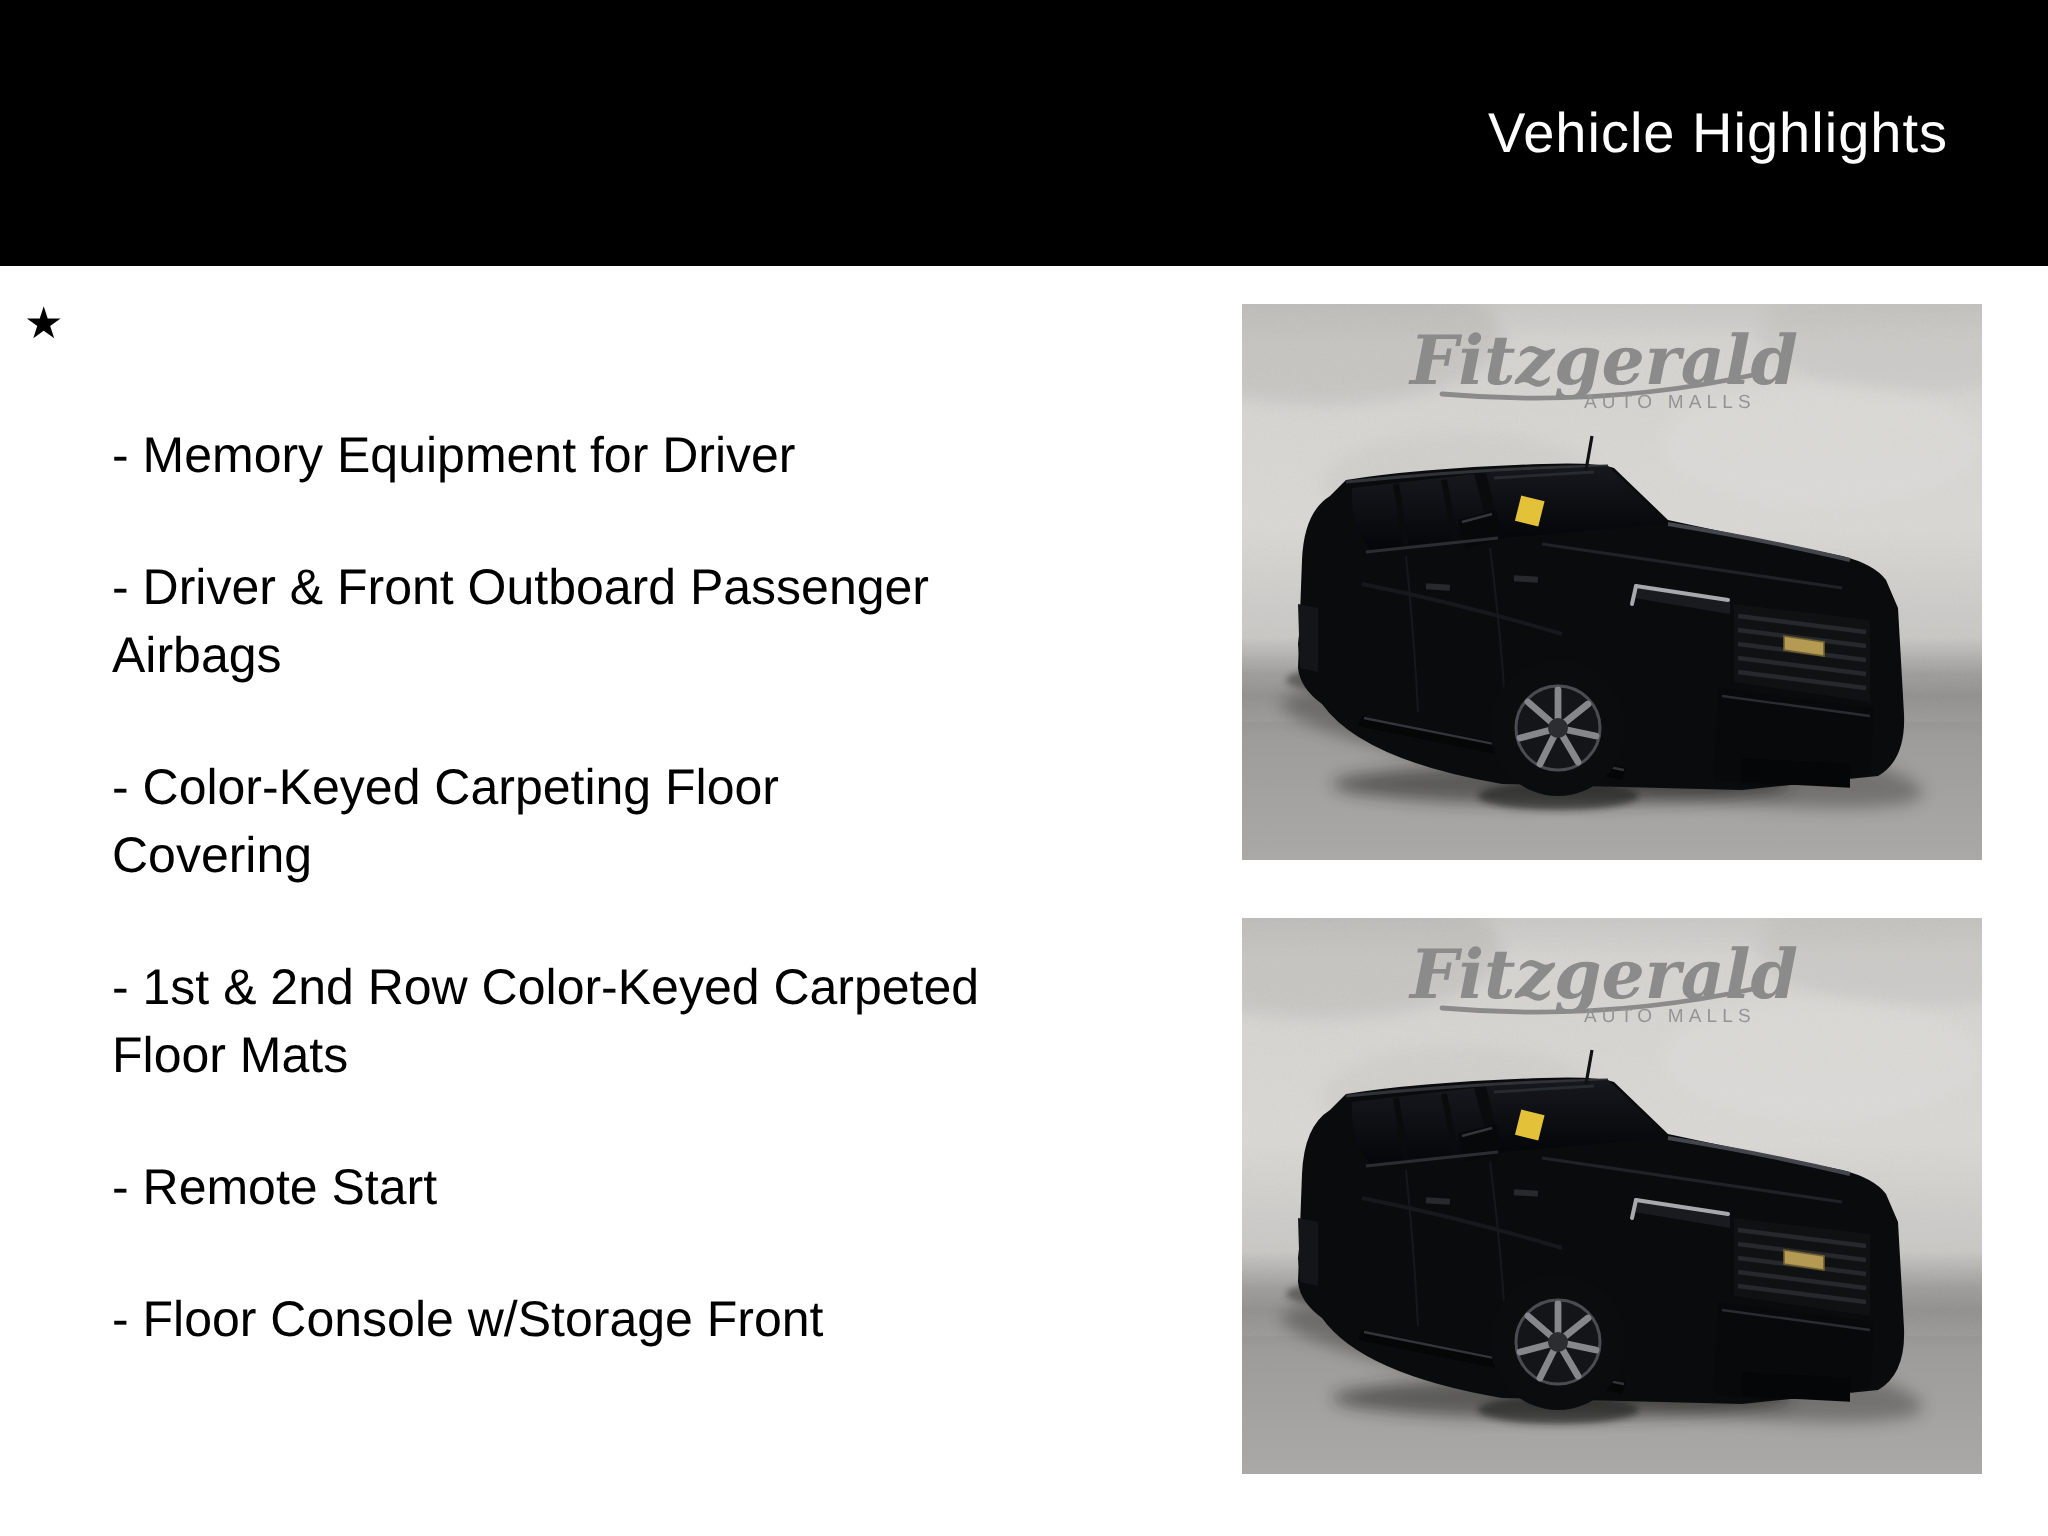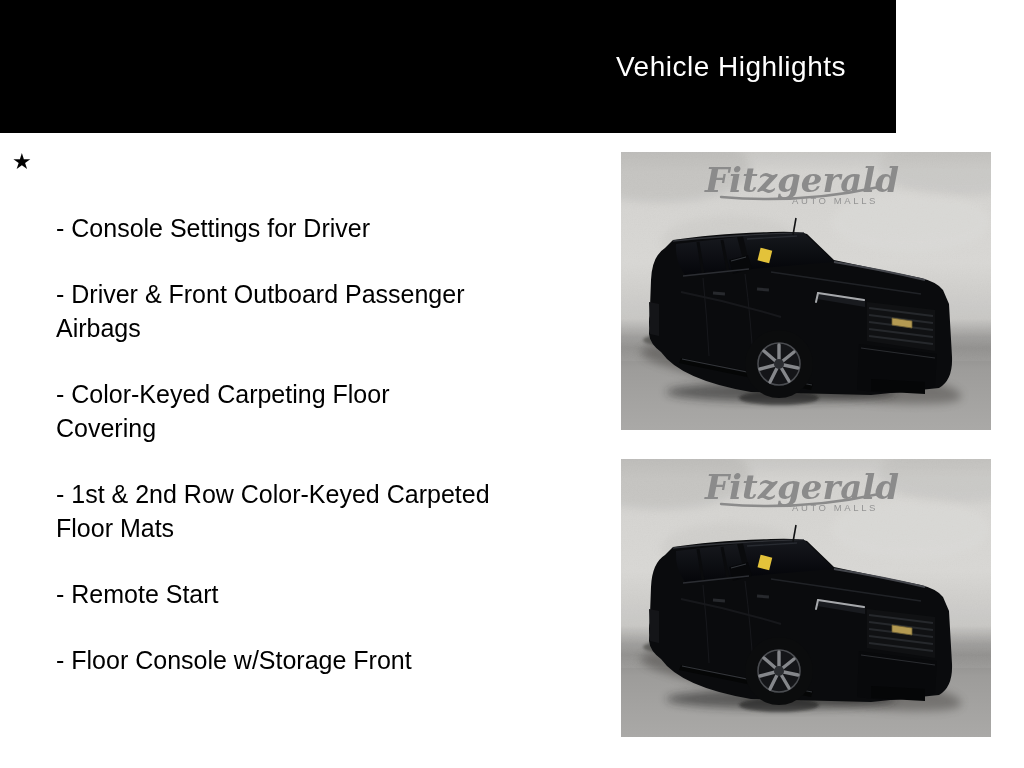--- a/index.html
+++ b/index.html
@@ -7,21 +7,21 @@
     width: 1024px; height: 768px;
     background: #ffffff;
     font-family: "Liberation Sans", sans-serif;
     position: relative;
     overflow: hidden;
   }
 
   
   .header-bar {
     position: absolute; top: 0; left: 0;
-    width: 896px; height: 133px;
+    width: 1024px; height: 133px;
     background: #000000;
     display: flex; align-items: center; justify-content: flex-end;
     box-sizing: border-box; padding-right: 50px;
   }
   .header-title {
     color: #ffffff;
     font-size: 28px;
     font-weight: 400;
     letter-spacing: 0.5px;
     white-space: nowrap;
@@ -65,21 +65,21 @@
 
 <div class="header-bar">
   <span class="header-title">Vehicle Highlights</span>
 </div>
 
 <div class="highlights">
   <div class="group-line">
     <span class="star">★</span>
   </div>
   <ul class="hl-list">
-    <li class="hl-item">- Console Settings for Driver</li>
+    <li class="hl-item">- Memory Equipment for Driver</li>
     <li class="hl-item">- Driver &amp; Front Outboard Passenger Airbags</li>
     <li class="hl-item">- Color-Keyed Carpeting Floor Covering</li>
     <li class="hl-item">- 1st &amp; 2nd Row Color-Keyed Carpeted Floor Mats</li>
     <li class="hl-item">- Remote Start</li>
     <li class="hl-item">- Floor Console w/Storage Front</li>
   </ul>
 </div>
 
 <div class="photo photo-1">
   <svg viewBox="0 0 370 278" xmlns="http://www.w3.org/2000/svg">

